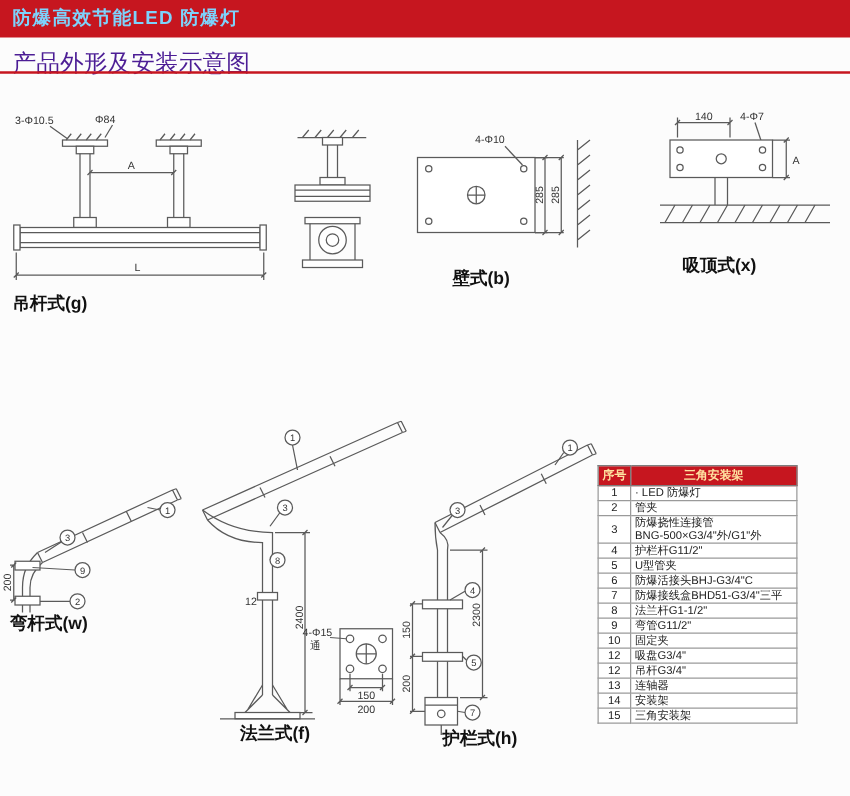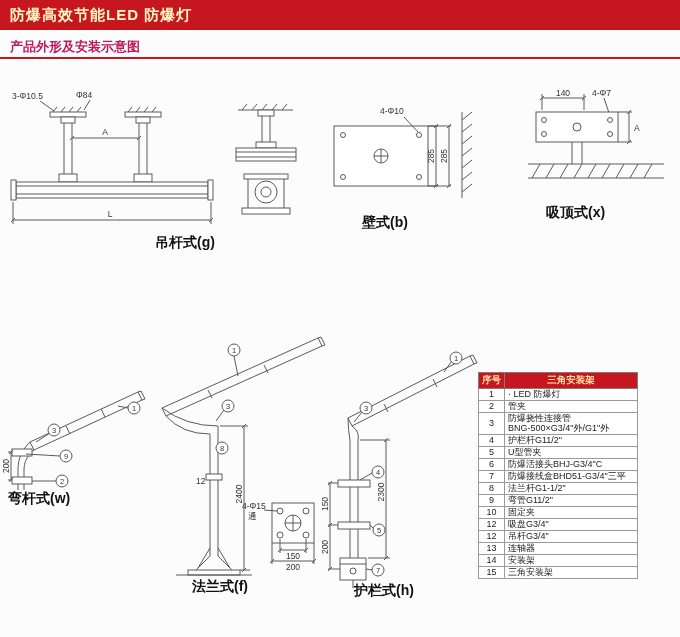--- a/index.html
+++ b/index.html
@@ -1,21 +1,21 @@
 <!DOCTYPE html>
 <html><head>
 <meta charset="utf-8">
 <style>
   *{margin:0;padding:0;box-sizing:border-box}
   html,body{width:680px;height:637px;background:#fff}
   body{font-family:"Liberation Sans","DejaVu Sans",sans-serif}
   .page{position:relative;width:680px;height:637px;background:#fcfcfc;overflow:hidden}
   .header-bar{position:absolute;left:0;top:0;width:680px;height:30px;background:#c6161f;
-    color:#fef9c3;font-size:15px;font-weight:bold;line-height:30px;padding-left:10px;letter-spacing:1px}
-  .subtitle{position:absolute;left:10px;top:38px;font-size:13px;font-weight:bold;color:#be185d}
+    color:#7dd3fc;font-size:15px;font-weight:bold;line-height:30px;padding-left:10px;letter-spacing:1px}
+  .subtitle{position:absolute;left:10px;top:38px;font-size:19px;font-weight:normal;color:#4c1d95}
   .red-rule{position:absolute;left:0;top:57px;width:680px;height:2px;background:#c6161f}
   .diagram{position:absolute}
   .cap{position:absolute;font-size:14px;font-weight:bold;color:#111;white-space:nowrap}
   svg{display:block;overflow:visible}
   svg text{font-family:"Liberation Sans","DejaVu Sans",sans-serif;font-size:8.5px;fill:#333}
   svg text.cl{font-size:7.5px;fill:#333}
   .s{stroke:#5a5a5a;stroke-width:1;fill:none}
   .sf{stroke:#5a5a5a;stroke-width:1;fill:#fff}
   .parts{position:absolute;left:478px;top:372px;width:160px;border-collapse:collapse;background:#fff}
   .parts th{background:#c6161f;color:#ffe3a1;font-size:9.5px;font-weight:bold;
@@ -58,21 +58,21 @@
 
         <path d="M3,114 L3,136 M201,114 L201,136 M3,132 L201,132 M1,134 L5,130 M199,134 L203,130"></path>
 
         <path d="M30,13 L44,23 M80,12 L74,22"></path>
       </g>
       <text x="2" y="11">3-Φ10.5</text>
       <text x="66" y="10">Φ84</text>
       <text x="95" y="47" text-anchor="middle">A</text>
       <text x="100" y="129" text-anchor="middle">L</text>
     </svg>
-    <div class="cap" style="left:0;top:146px;width:205px;text-align:right">吊杆式(g)</div>
+    <div class="cap" style="left:0;top:146px;width:205px;text-align:left">吊杆式(g)</div>
   </div>
 
   <div class="diagram" style="left:218px;top:100px;width:95px;height:125px">
     <svg width="95" height="125">
       <g class="s">
         <path d="M20,10 L75,10 M24,10 L29,4 M34,10 L39,4 M44,10 L49,4 M54,10 L59,4 M64,10 L69,4"></path>
         <rect class="sf" x="40" y="10" width="16" height="6"></rect>
         <path d="M44,16 L44,42 M52,16 L52,42"></path>
         <rect class="sf" x="38" y="42" width="20" height="6"></rect>
         <rect class="sf" x="18" y="48" width="60" height="13"></rect>

